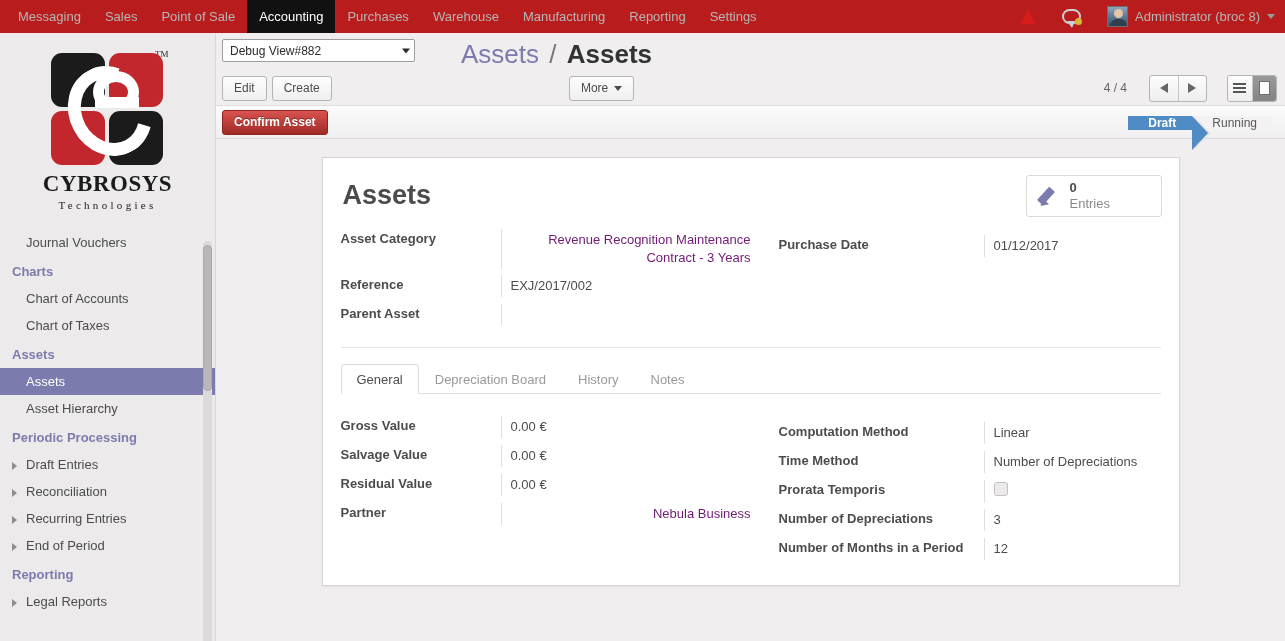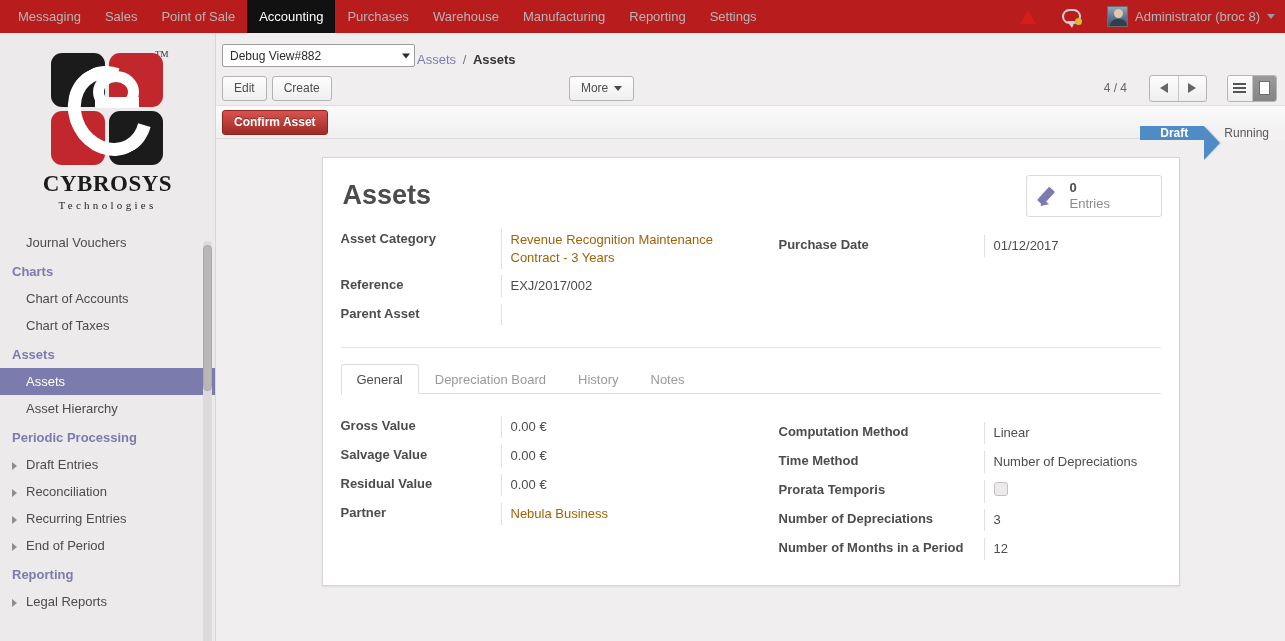--- a/index.html
+++ b/index.html
@@ -200,44 +200,45 @@
 
   
   .main {
     position: absolute; top: 33px; left: 216px;
     width: 1069px; height: 608px;
     background: #f0eeee;
   }
 
   
   .cp-row1 {
-    display: flex; align-items: flex-end;
+    display: flex; align-items: flex-start;
     height: 34px;
     padding: 6px 8px 0 6px;
+    gap: 36px;
   }
   .debug-select {
     width: 193px; height: 23px;
     background: #ffffff;
     border: 1px solid #9e9e9e;
     border-radius: 2px;
     display: flex; align-items: center;
     padding-left: 7px;
     font-size: 12px; color: #2b2b2b;
     position: relative;
     cursor: pointer;
   }
   .debug-select .arrow {
     position: absolute; right: 4px; top: 50%;
     transform: translateY(-50%);
     width: 0; height: 0;
     border-left: 4px solid transparent;
     border-right: 4px solid transparent;
     border-top: 5px solid #2b2b2b;
   }
-  .breadcrumb { margin-left: 2px; font-size: 13px; }
+  .breadcrumb { margin-left: 10px; font-size: 26px; }
   .bc-link { color: #7c7bad; cursor: pointer; }
   .bc-sep { color: #777; margin: 0 3px; }
   .bc-cur { color: #333; font-weight: bold; }
 
   .cp-row2 {
     display: flex; align-items: center;
     height: 38px;
     padding: 4px 8px 0 6px;
   }
   .btn {
@@ -313,22 +314,22 @@
     border: 1px solid #8d2420;
     border-radius: 3px;
     color: #ffffff;
     font-size: 12px;
     font-weight: bold;
     display: inline-flex; align-items: center;
     cursor: pointer;
     text-shadow: 0 -1px 0 rgba(0,0,0,.35);
   }
   .statusflow {
-    position: absolute; right: 0; top: 0;
-    height: 34px; display: flex; align-items: flex-end;
+    position: absolute; right: 12px; top: 0;
+    height: 34px; display: flex; align-items: center;
   }
   .stage {
     position: relative;
     display: flex; align-items: center;
     padding: 0 16px 0 20px;
     font-size: 12px;
     color: #5a5a5a;
     background: #f3f1f1;
     cursor: pointer;
   }
@@ -415,21 +416,21 @@
   .col.right .flabel { width: 205px; }
   .fval {
     flex: 1;
     border-left: 1px solid #e0dede;
     padding: 2px 0 2px 9px;
     color: #4c4c4c;
     font-size: 13px;
     line-height: 18px;
     min-height: 21px;
   }
-  .fval.link { color: #a16207; cursor: pointer; }
+  .fval.link { color: #701a75; cursor: pointer; text-align: right; }
   .chk {
     width: 14px; height: 14px;
     background: #eceaea;
     border: 1px solid #c3c1c1;
     border-radius: 3px;
     display: inline-block;
     cursor: pointer;
   }
 
   .divider { height: 1px; background: #e6e4e4; margin: 14px 0 0 0; }

